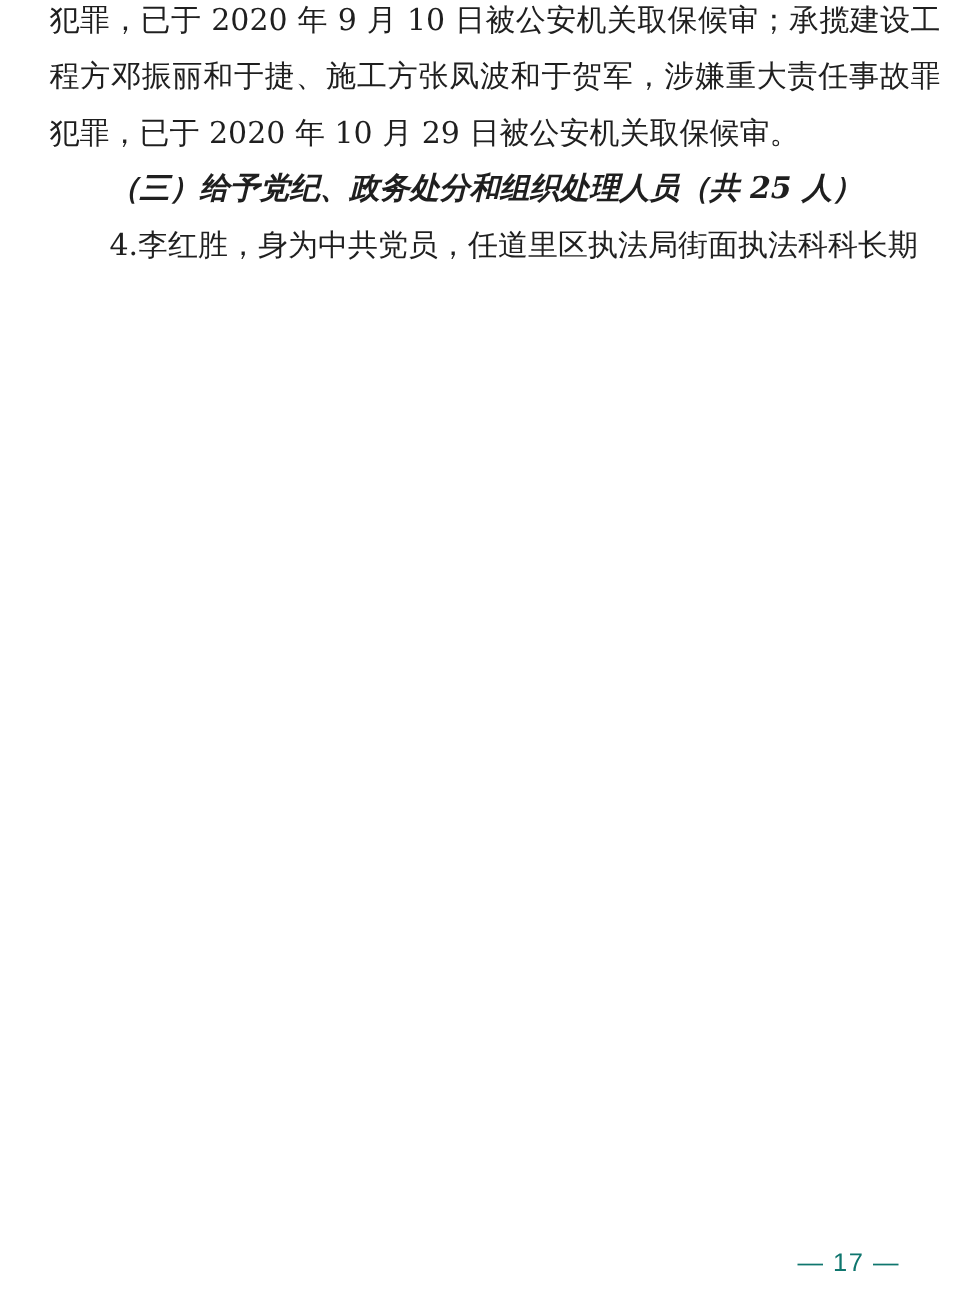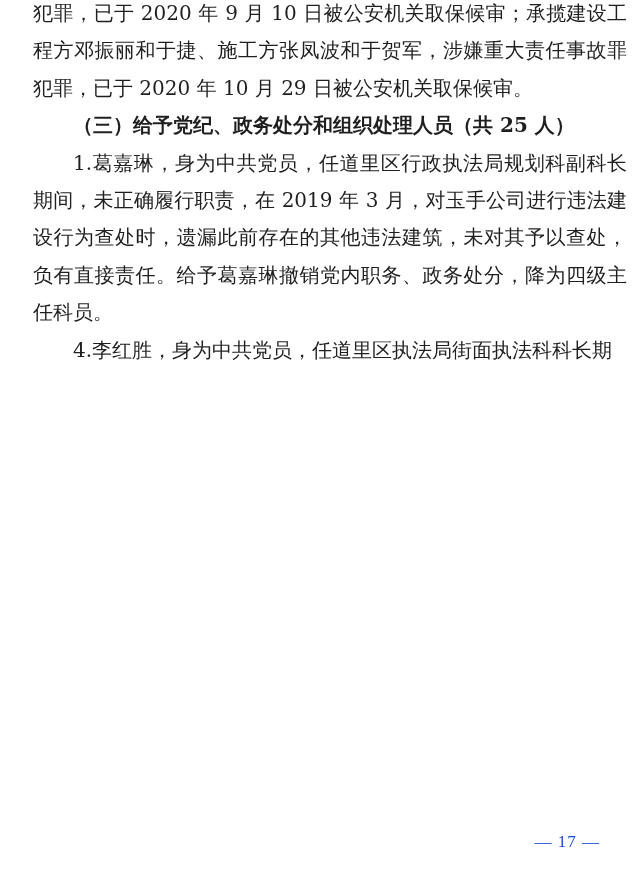--- a/index.html
+++ b/index.html
@@ -35,36 +35,36 @@
     text-align: justify;
     text-justify: inter-ideograph;
     word-break: break-all;
   }
   .content p.indent {
     text-indent: 2em;
   }
   .content p.heading {
     text-indent: 2em;
     font-weight: bold;
+    font-style: italic;
   }
   .page-footer {
     position: absolute;
     top: 831px;
     right: 40px;
-    font-family: Liberation Serif, serif;
+    font-family: Liberation Sans, sans-serif;
     font-size: 17px;
     line-height: 22px;
-    color: #1d4ed8;
+    color: #0f766e;
     letter-spacing: 1px;
   }
 </style>
 </head>
 <body>
 
 <div class="page">
   <div class="content">
     <p>犯罪，已于 2020 年 9 月 10 日被公安机关取保候审；承揽建设工程方邓振丽和于捷、施工方张凤波和于贺军，涉嫌重大责任事故罪犯罪，已于 2020 年 10 月 29 日被公安机关取保候审。</p>
     <p class="heading">（三）给予党纪、政务处分和组织处理人员（共 25 人）</p>
-    <p class="indent">1.葛嘉琳，身为中共党员，任道里区行政执法局规划科副科长期间，未正确履行职责，在 2019 年 3 月，对玉手公司进行违法建设行为查处时，遗漏此前存在的其他违法建筑，未对其予以查处，负有直接责任。给予葛嘉琳撤销党内职务、政务处分，降为四级主任科员。</p>
     <p class="indent">4.李红胜，身为中共党员，任道里区执法局街面执法科科长期</p>
   </div>
   <div class="page-footer">— 17 —</div>
 </div>
 
 </body></html>

